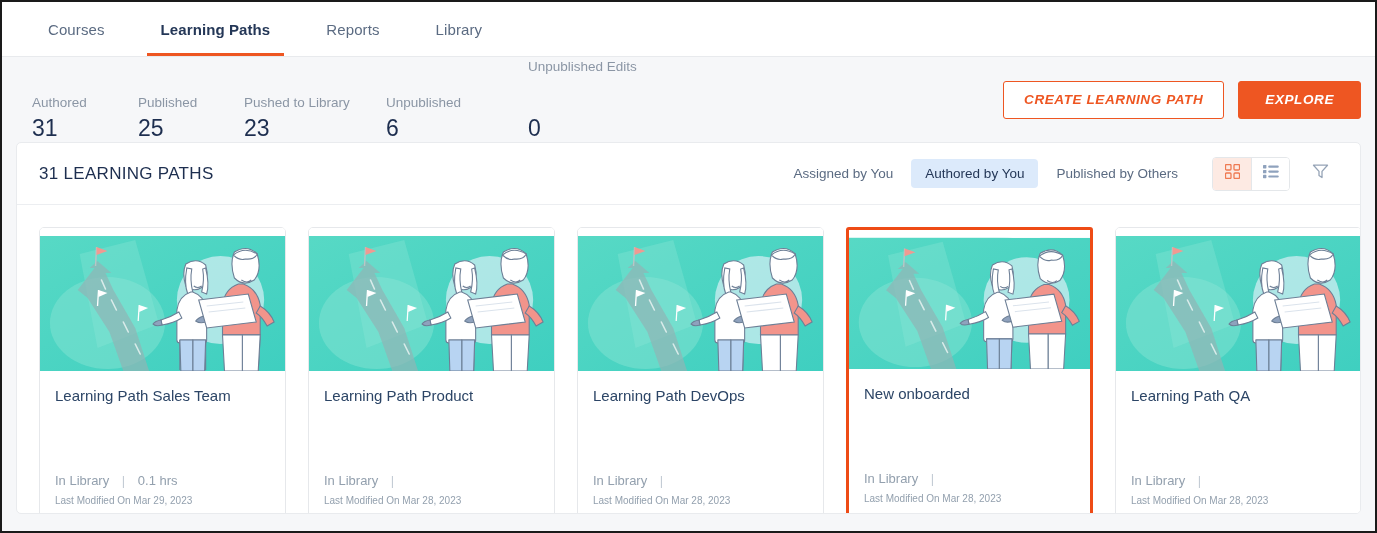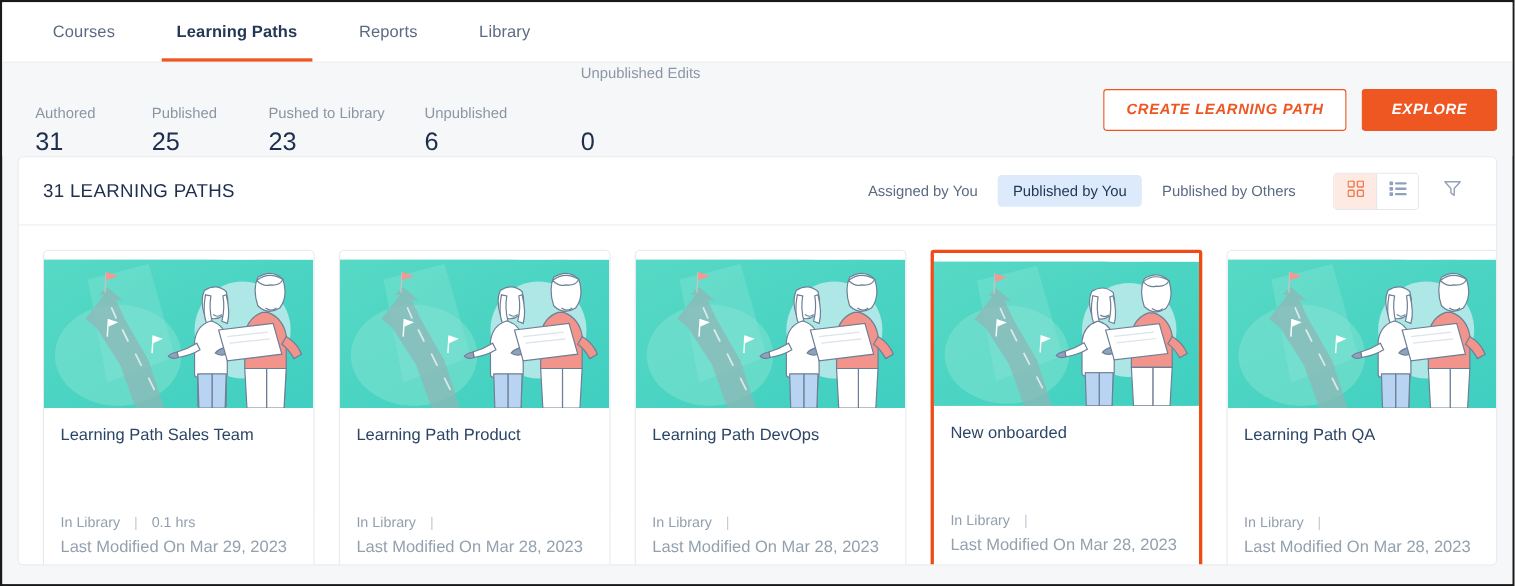--- a/index.html
+++ b/index.html
@@ -228,21 +228,21 @@
     line-height: 1.25;
   }
   .card-meta {
     margin-top: auto;
     font-size: 13px;
     color: #93a0ae;
     padding-bottom: 7px;
   }
   .meta-sep { padding: 0 9px; color: #c3cbd4; }
   .card-modified {
-    font-size: 15px;
+    font-size: 10px;
     color: #93a0ae;
     padding-bottom: 16px;
   }
 </style>
 </head>
 <body>
 
 <div class="app-frame">
 
   <div class="top-nav">
@@ -297,21 +297,21 @@
   <div class="panel">
 
     <div class="panel-head">
       <div class="panel-title">31 LEARNING PATHS</div>
 
       <div class="head-right">
         <div class="seg">
           <span>Assigned by You</span>
         </div>
         <div class="seg active">
-          <span>Published by You</span>
+          <span>Authored by You</span>
         </div>
         <div class="seg">
           <span>Published by Others</span>
         </div>
 
         <div class="view-toggle">
           <div class="view-btn active">
             <span>
               <svg width="15" height="15" viewBox="0 0 15 15">
                 <rect x="0.5" y="0.5" width="5.5" height="5.5" rx="1" fill="none" stroke="#ef7a52" stroke-width="1.3"></rect>

